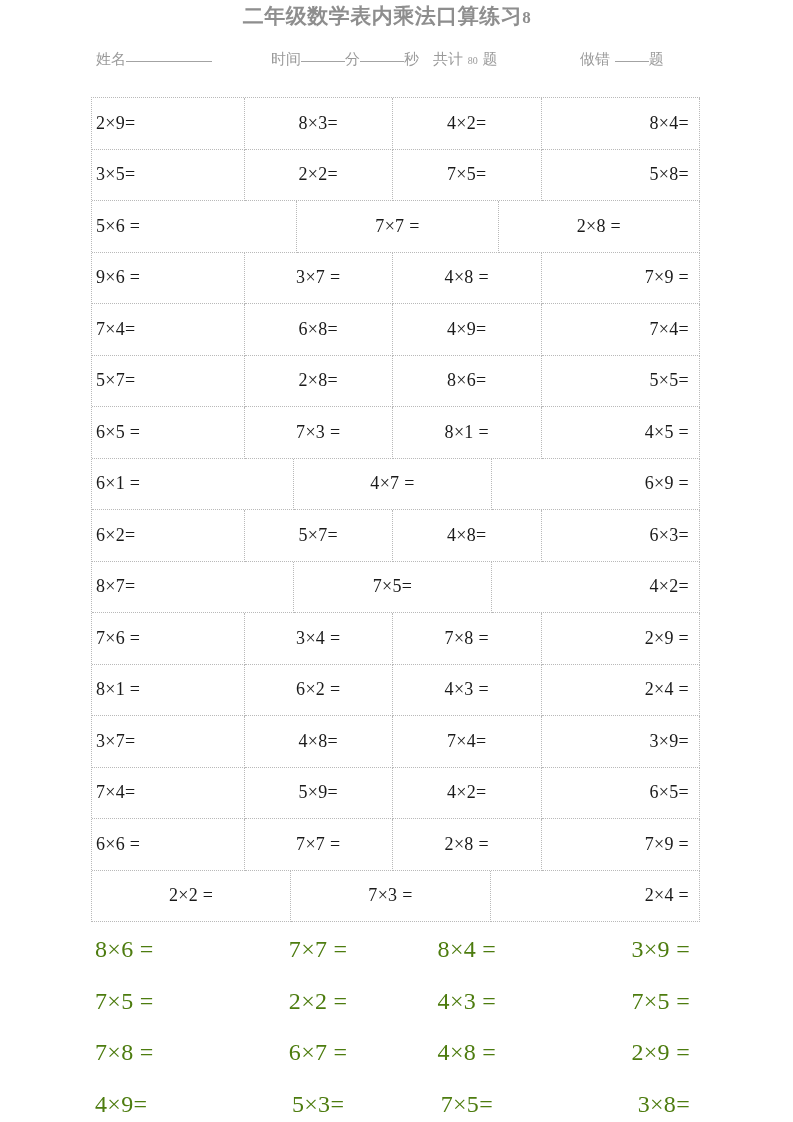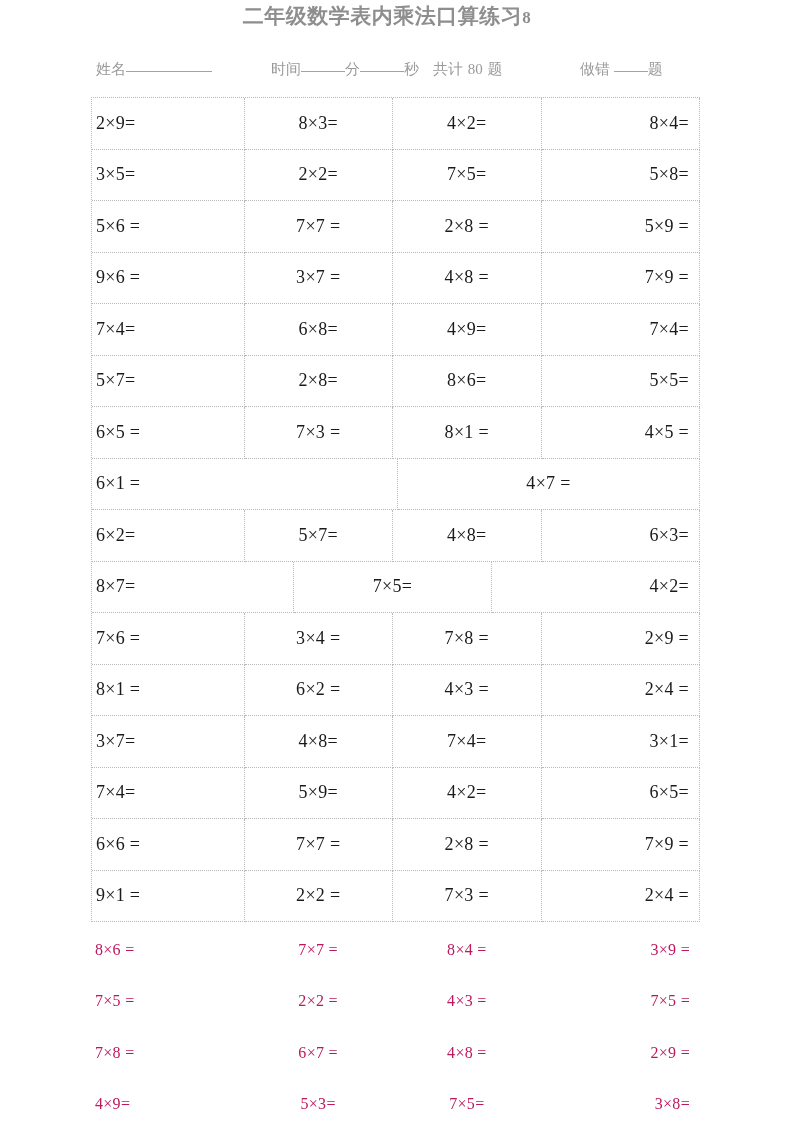--- a/index.html
+++ b/index.html
@@ -40,43 +40,43 @@
     left: 88px;
     width: 617px;
     height: 26px;
     color: #9a9a9a;
     font-size: 15px;
     font-family: "DejaVu Sans", "Liberation Sans", sans-serif;
     white-space: nowrap;
   }
   .meta-item {
     position: absolute;
-    top: 14px;
+    top: 4px;
     line-height: 22px;
     white-space: nowrap;
   }
   .m-name   { left: 8px; }
   .m-time   { left: 183px; }
   .m-total  { left: 345px; }
-  .m-wrong  { left: 492px; font-family: Liberation Serif, serif; }
+  .m-wrong  { left: 492px; }
 
   .blank {
     display: inline-block;
     border-bottom: 1.5px solid #a3a3a3;
     vertical-align: baseline;
     position: relative;
     top: -2px;
   }
   .blank-lg { width: 86px; }
   .blank-md { width: 44px; }
   .blank-sm { width: 34px; }
 
   .num-inline {
     font-family: "Liberation Serif", serif;
-    font-size: 15px;
+    font-size: 10px;
   }
 
   
   .grid {
     position: absolute;
     left: 91px;
     top: 97px;
     width: 609px;
     border-left: 1px dotted #b9b9b9;
     border-top: 1px dotted #b9b9b9;
@@ -113,22 +113,22 @@
   }
   .faded-row {
     display: flex;
     height: 51.5px;
   }
   .fcell {
     flex: 1 1 0;
     box-sizing: border-box;
     display: flex;
     align-items: center;
-    font-size: 16px;
-    color: #be185d;
+    font-size: 24px;
+    color: #4d7c0f;
     letter-spacing: 0.3px;
     white-space: nowrap;
   }
   .fcell.c0 { justify-content: flex-start; padding-left: 4px; }
   .fcell.c1 { justify-content: center; }
   .fcell.c2 { justify-content: center; }
   .fcell.c3 { justify-content: flex-end; padding-right: 10px; }
 </style>
 </head>
 <body>
@@ -167,21 +167,20 @@
     <div class="grid-row">
       <div class="cell c0">3×5=</div>
       <div class="cell c1">2×2=</div>
       <div class="cell c2">7×5=</div>
       <div class="cell c3">5×8=</div>
     </div>
     <div class="grid-row">
       <div class="cell c0">5×6 =</div>
       <div class="cell c1">7×7 =</div>
       <div class="cell c2">2×8 =</div>
-      <div class="cell c3">5×9 =</div>
     </div>
     <div class="grid-row">
       <div class="cell c0">9×6 =</div>
       <div class="cell c1">3×7 =</div>
       <div class="cell c2">4×8 =</div>
       <div class="cell c3">7×9 =</div>
     </div>
     <div class="grid-row">
       <div class="cell c0">7×4=</div>
       <div class="cell c1">6×8=</div>
@@ -196,20 +195,21 @@
     </div>
     <div class="grid-row">
       <div class="cell c0">6×5 =</div>
       <div class="cell c1">7×3 =</div>
       <div class="cell c2">8×1 =</div>
       <div class="cell c3">4×5 =</div>
     </div>
     <div class="grid-row">
       <div class="cell c0">6×1 =</div>
       <div class="cell c1">4×7 =</div>
+      <div class="cell c3">6×9 =</div>
     </div>
     <div class="grid-row">
       <div class="cell c0">6×2=</div>
       <div class="cell c1">5×7=</div>
       <div class="cell c2">4×8=</div>
       <div class="cell c3">6×3=</div>
     </div>
     <div class="grid-row">
       <div class="cell c0">8×7=</div>
       <div class="cell c1">7×5=</div>
@@ -224,36 +224,35 @@
     <div class="grid-row">
       <div class="cell c0">8×1 =</div>
       <div class="cell c1">6×2 =</div>
       <div class="cell c2">4×3 =</div>
       <div class="cell c3">2×4 =</div>
     </div>
     <div class="grid-row">
       <div class="cell c0">3×7=</div>
       <div class="cell c1">4×8=</div>
       <div class="cell c2">7×4=</div>
-      <div class="cell c3">3×1=</div>
+      <div class="cell c3">3×9=</div>
     </div>
     <div class="grid-row">
       <div class="cell c0">7×4=</div>
       <div class="cell c1">5×9=</div>
       <div class="cell c2">4×2=</div>
       <div class="cell c3">6×5=</div>
     </div>
     <div class="grid-row">
       <div class="cell c0">6×6 =</div>
       <div class="cell c1">7×7 =</div>
       <div class="cell c2">2×8 =</div>
       <div class="cell c3">7×9 =</div>
     </div>
     <div class="grid-row">
-      <div class="cell c0">9×1 =</div>
       <div class="cell c1">2×2 =</div>
       <div class="cell c2">7×3 =</div>
       <div class="cell c3">2×4 =</div>
     </div>
   </div>
 
 <div class="faded-block" id="faded">
     <div class="faded-row">
       <div class="fcell c0">8×6 =</div>
       <div class="fcell c1">7×7 =</div>

